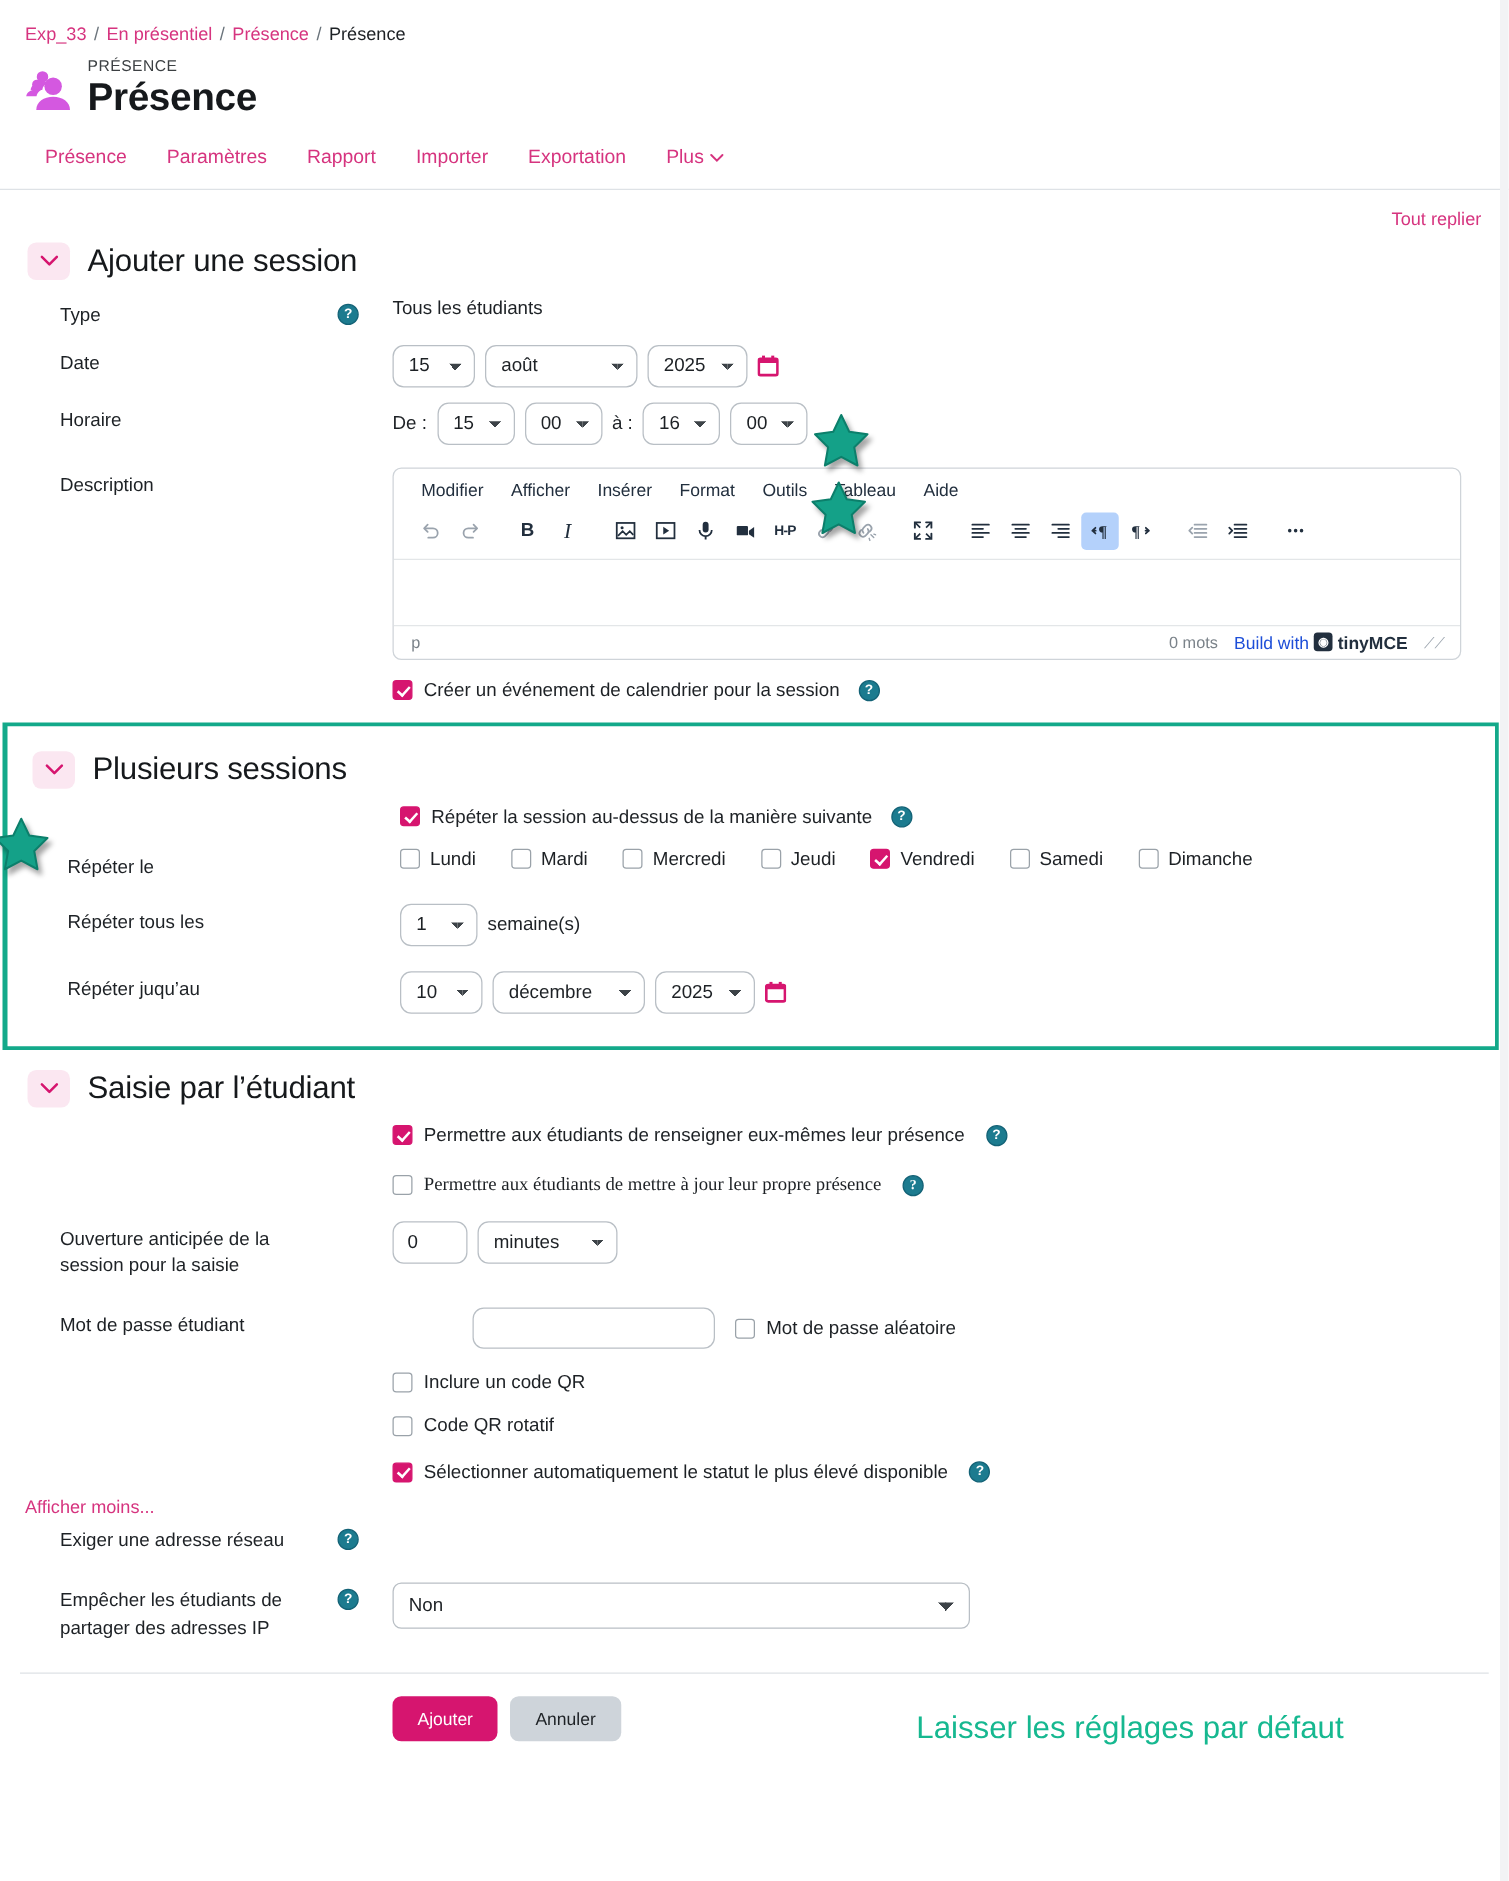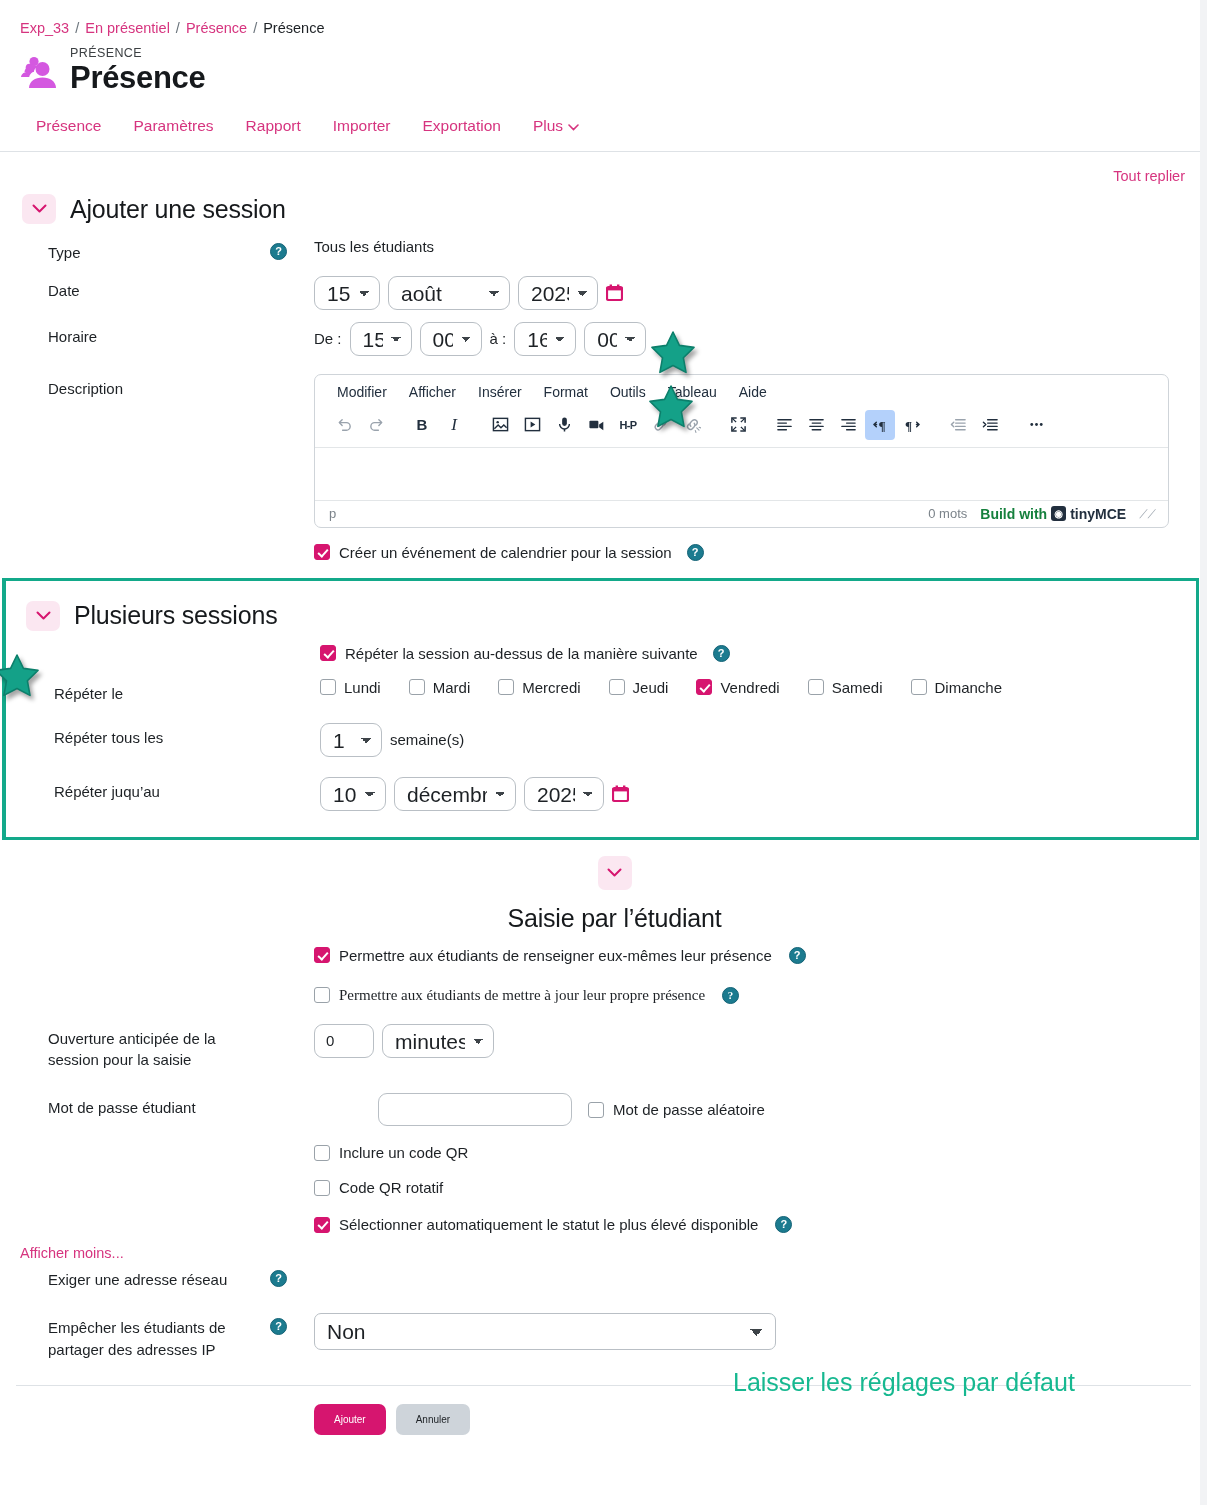--- a/index.html
+++ b/index.html
@@ -131,21 +131,21 @@
   }
 
   
   .sel {
     appearance: none;
     -webkit-appearance: none;
     border: 1px solid #b9bfc5;
     border-radius: 9px;
     background: #ffffff;
     padding: 6px 28px 6px 12px;
-    font-size: 21px;
+    font-size: 15px;
     font-family: "Liberation Sans", sans-serif;
     color: #1d2125;
     height: 34px;
     line-height: 1;
     background-image:
       linear-gradient(45deg, transparent 50%, #3d4348 50%),
       linear-gradient(135deg, #3d4348 50%, transparent 50%);
     background-position:
       calc(100% - 15px) 14px,
       calc(100% - 10px) 14px;
@@ -304,21 +304,21 @@
     border-top: 1px solid #dee2e6;
     margin: 18px 16px 0 16px;
     padding: 18px 0 0 298px;
     display: flex;
     gap: 10px;
   }
   .btn {
     border: none;
     border-radius: 7px;
     padding: 10px 20px;
-    font-size: 10px;
+    font-size: 14px;
     font-family: "Liberation Sans", sans-serif;
     cursor: pointer;
   }
   .btn-primary { background: #d6156f; color: #fff; }
   .btn-secondary { background: #ced4da; color: #1d2125; }
 
   .right-rail { position: absolute; right: 0; top: 0; bottom: 0; width: 7px; background: #f2f3f5; }
 </style>
 </head>
 <body>
@@ -580,21 +580,21 @@
               <circle cx="14" cy="9" r="1.5" fill="currentColor"></circle>
             </svg>
         </span>
       </div>
       <div class="ed-body"></div>
       <div class="ed-status">
         <span>p</span>
         <span class="right">
           <span>0 mots</span>
           <span class="tiny-logo">
-            <span style="font-weight:bold;color:#15803d;">Build with</span>
+            <span style="font-weight:normal;color:#1d4ed8;">Build with</span>
             <span class="tiny-badge">◉</span>
             <span>tinyMCE</span>
           </span>
           <span class="resize-grip">⟋⟋</span>
         </span>
       </div>
     </div>
   </div>
 </div>
 
@@ -702,21 +702,21 @@
           <rect x="3.6" y="0.5" width="2.4" height="4" fill="#d6156f"></rect>
           <rect x="11" y="0.5" width="2.4" height="4" fill="#d6156f"></rect>
           <rect x="1" y="3" width="15" height="3.4" fill="#d6156f"></rect>
         </svg>
       </span>
     </div>
   </div>
 </div>
 
 
-<div class="section-head" style="padding-top:16px;flex-direction:column;">
+<div class="section-head" style="padding-top:16px;">
   <span class="chev-btn">
     <svg width="15" height="10" viewBox="0 0 15 10">
         <path d="M1.5 1.5L7.5 7.5L13.5 1.5" stroke="#d6156f" stroke-width="2" fill="none" stroke-linecap="round" stroke-linejoin="round"></path>
       </svg>
   </span>
   <span class="section-title">Saisie par l’étudiant</span>
 </div>
 
 <div class="frow">
   <div class="flabel"></div>

